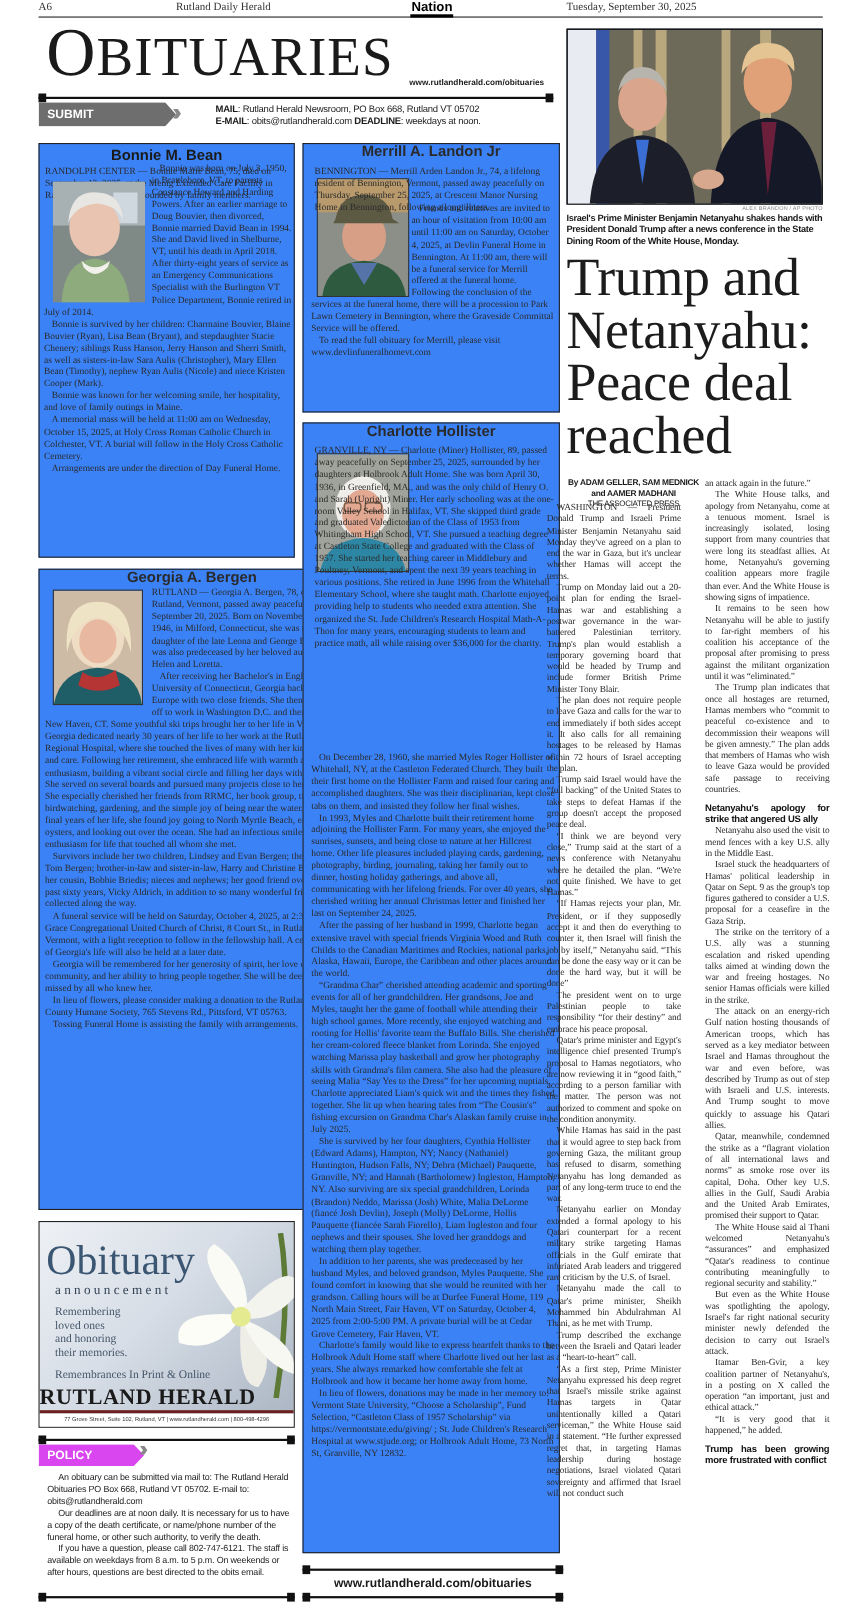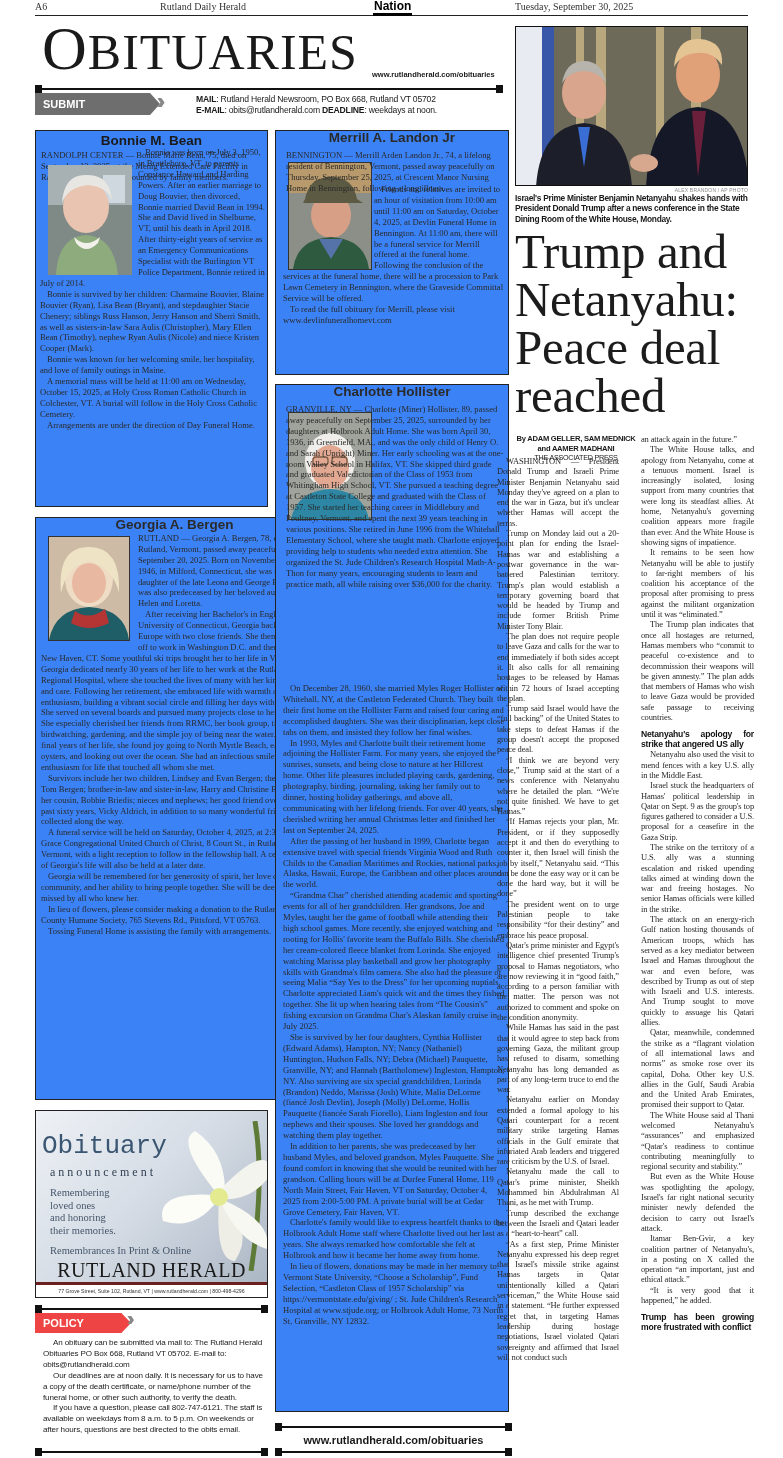--- a/index.html
+++ b/index.html
@@ -21,29 +21,29 @@
   .submit-text{left:196px;top:94px;font-family:"Liberation Sans",sans-serif;font-size:8.6px;line-height:11px;letter-spacing:-.2px}
   .submit-text b{font-weight:bold}
   
   .obit{border:1.3px solid #222;background:#3b82f6;padding:2px 5px}
   .obit h2{font-family:"Liberation Sans",sans-serif;font-weight:bold;font-size:13.5px;text-align:center;margin:0 0 2px}
   .obit p{font-size:8.6px;line-height:10.9px;text-indent:7px;text-align:left;color:#2a2a2a}
   .obit p.first{text-indent:7px}
   .photo{float:left;margin:3px 8px 2px 7px;border:1px solid #333}
   
   .ad{left:35px;top:1110px;width:233px;height:188px;border:1.3px solid #222;background:linear-gradient(135deg,#eef1f5 0%,#d6dde6 45%,#a9b4c2 100%);overflow:hidden}
-  .ad .ob{position:absolute;left:6px;top:16px;font-size:26px;color:#3b5672;font-family:Liberation Mono, monospace;line-height:38px}
+  .ad .ob{position:absolute;left:6px;top:16px;font-size:38px;color:#3b5672;font-family:Liberation Serif, serif;line-height:38px}
   .ad .ann{position:absolute;left:14px;top:54px;font-size:12px;letter-spacing:3px;color:#2f3f52}
   .ad .rem{position:absolute;left:14px;top:76px;font-size:10.5px;color:#45566a;line-height:12.5px}
   .ad .rp{position:absolute;left:14px;top:134px;font-size:10.5px;color:#45566a}
-  .ad .logo{position:absolute;left:0;right:0;top:148px;height:26px;text-align:center;font-size:20px;font-weight:normal;color:#1a1a1a;letter-spacing:.5px;border-bottom:3px solid #6b1f1f}
+  .ad .logo{position:absolute;left:0;right:0;top:148px;height:26px;text-align:left;font-size:20px;font-weight:bold;color:#1a1a1a;letter-spacing:.5px;border-bottom:3px solid #6b1f1f}
   .ad .addr{position:absolute;left:0;right:0;bottom:0;height:12px;background:#fff;font-family:"Liberation Sans",sans-serif;font-size:5.2px;text-align:center;line-height:12px;color:#333}
   .lily{position:absolute;right:-8px;top:10px;width:120px;height:150px}
   
-  .policy-bar{left:35px;top:1313px;width:96px;height:20px;background:#ef4444;color:#fff;font-family:"Liberation Sans",sans-serif;font-weight:bold;font-size:11px;padding:4px 8px;clip-path:polygon(0 0,90% 0,100% 50%,90% 100%,0 100%)}
+  .policy-bar{left:35px;top:1313px;width:96px;height:20px;background:#d946ef;color:#fff;font-family:"Liberation Sans",sans-serif;font-weight:bold;font-size:11px;padding:4px 8px;clip-path:polygon(0 0,90% 0,100% 50%,90% 100%,0 100%)}
   .policy-text{left:43px;top:1338px;width:222px;font-family:"Liberation Sans",sans-serif;font-size:8.1px;line-height:10.9px;letter-spacing:-.15px;color:#222}
   .policy-text p{text-indent:10px}
   .footer-url{left:275px;top:1434px;width:237px;text-align:center;font-family:"Liberation Sans",sans-serif;font-weight:bold;font-size:11px}
   
   .news-photo{left:515px;top:26px;width:233px;height:160px;background:#1e2a3a;overflow:hidden;border:1px solid #111}
   .credit{left:515px;top:187px;width:233px;text-align:right;font-family:"Liberation Sans",sans-serif;font-size:5px;color:#888;letter-spacing:.2px}
   .cutline{left:515px;top:193px;width:235px;font-family:"Liberation Sans",sans-serif;font-weight:bold;font-size:8.4px;line-height:10.3px;letter-spacing:-.3px}
   .headline{left:515px;top:228px;width:240px;font-size:49px;line-height:48px;color:#1c1c1c;letter-spacing:-.3px}
   .byline{left:515px;top:434px;width:122px;text-align:center;font-family:"Liberation Sans",sans-serif;font-size:7.2px;line-height:9.5px;letter-spacing:-.25px}
   .col{font-size:8.5px;line-height:10.3px;text-align:justify;color:#2a2a2a;letter-spacing:-.15px}

